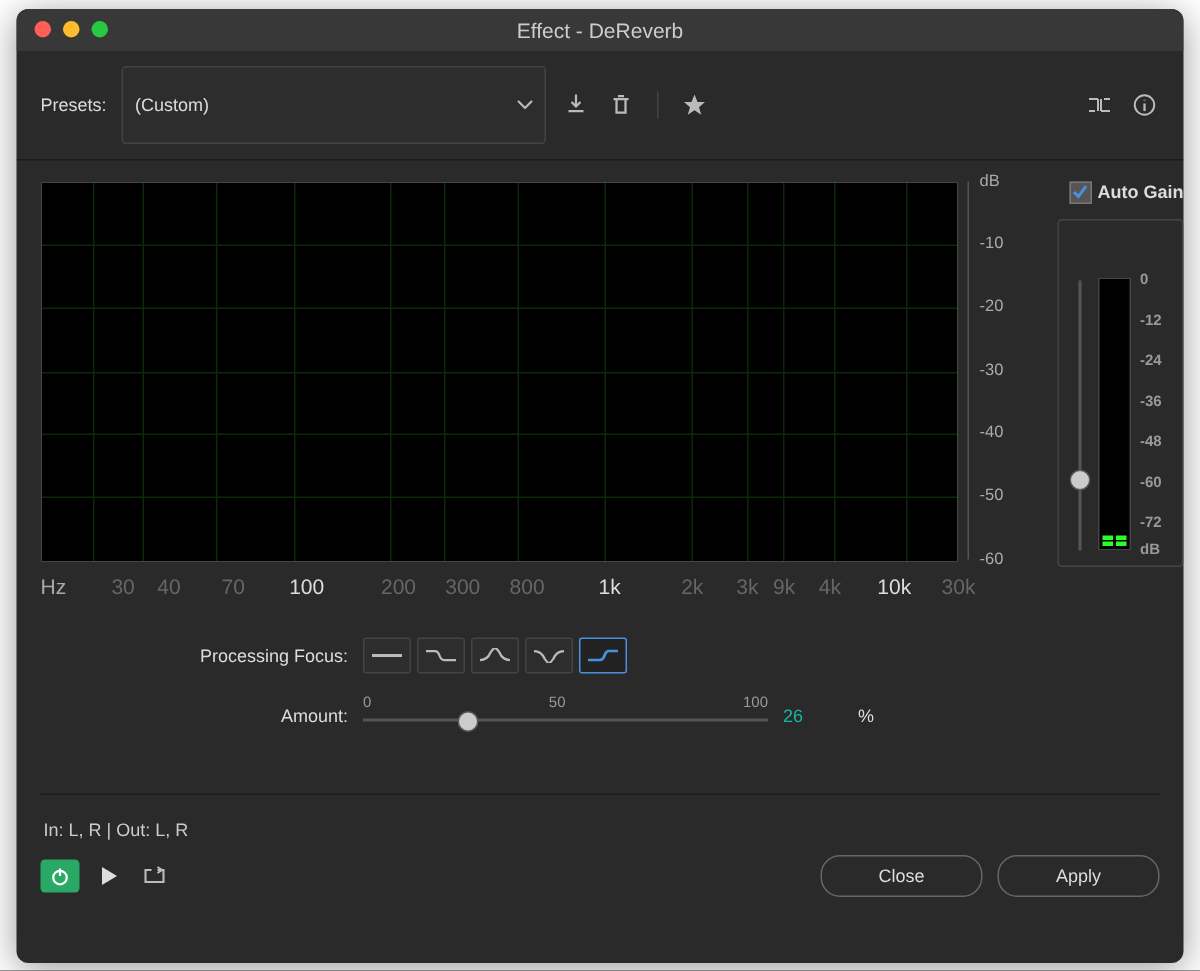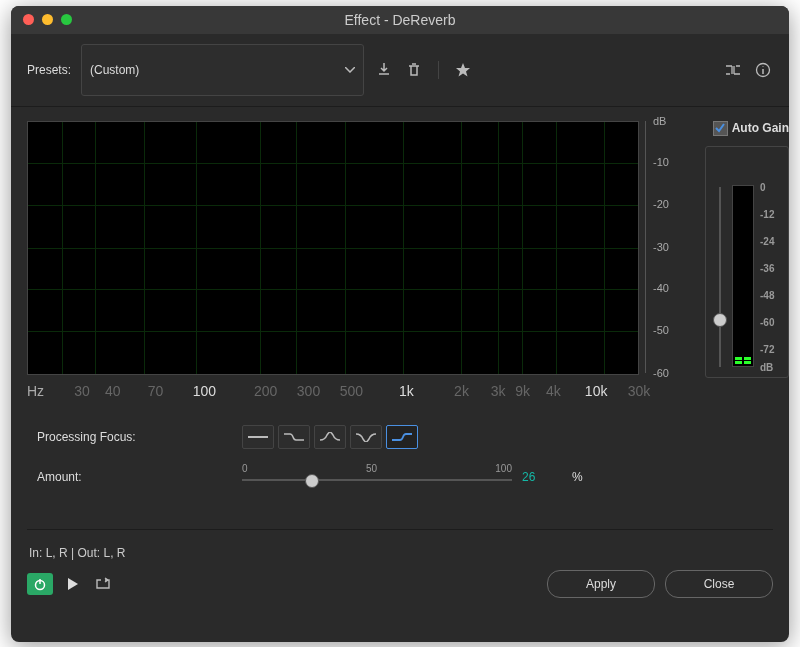--- a/index.html
+++ b/index.html
@@ -139,21 +139,21 @@
     padding: 24px 10px 10px 10px;
   }
   .row {
     display:flex;
     align-items:center;
     gap:10px;
     margin-bottom:14px;
   }
   .row-label {
     width:195px;
-    text-align:left;
+    text-align:right;
     color:#ddd;
   }
   .shape-group { display:flex; gap:4px; }
   .shape-btn {
     width:30px; height:22px;
     border:1px solid #444;
     border-radius:2px;
     display:flex; align-items:center; justify-content:center;
     background:#2d2d2d;
   }
@@ -410,21 +410,21 @@
         </div>
       </div>
       <div class="hz-scale" style="width:calc(100% - 36px)">
         <span class="hz-unit">Hz</span>
         <span class="hz-lab" style="left:9%;color:#666">30</span>
         <span class="hz-lab" style="left:14%;color:#666">40</span>
         <span class="hz-lab" style="left:21%;color:#666">70</span>
         <span class="hz-lab" style="left:29%;color:#ddd">100</span>
         <span class="hz-lab" style="left:39%;color:#666">200</span>
         <span class="hz-lab" style="left:46%;color:#666">300</span>
-        <span class="hz-lab" style="left:53%;color:#666">500</span>
+        <span class="hz-lab" style="left:53%;color:#666">800</span>
         <span class="hz-lab" style="left:62%;color:#ddd">1k</span>
         <span class="hz-lab" style="left:71%;color:#666">2k</span>
         <span class="hz-lab" style="left:77%;color:#666">3k</span>
         <span class="hz-lab" style="left:81%;color:#666">9k</span>
         <span class="hz-lab" style="left:86%;color:#666">4k</span>
         <span class="hz-lab" style="left:93%;color:#ddd">10k</span>
         <span class="hz-lab" style="left:100%;color:#666">30k</span>
       </div>
 
       <div class="controls">
@@ -524,17 +524,17 @@
       <svg width="12" height="14">
           <path d="M1 1 L11 7 L1 13 Z" fill="#ddd"></path>
         </svg>
     </div>
     <div class="icon-btn">
       <svg width="16" height="14">
           <path d="M6 3 h-4 v8 h12 v-8 h-4 M10 1 l3 2 l-3 2" stroke="#bbb" fill="none" stroke-width="1.4"></path>
         </svg>
     </div>
     <div class="spacer"></div>
+    <div class="btn">Close</div>
     <div class="btn">Apply</div>
-    <div class="btn">Close</div>
   </div>
 
 </div>
 
 </body></html>

